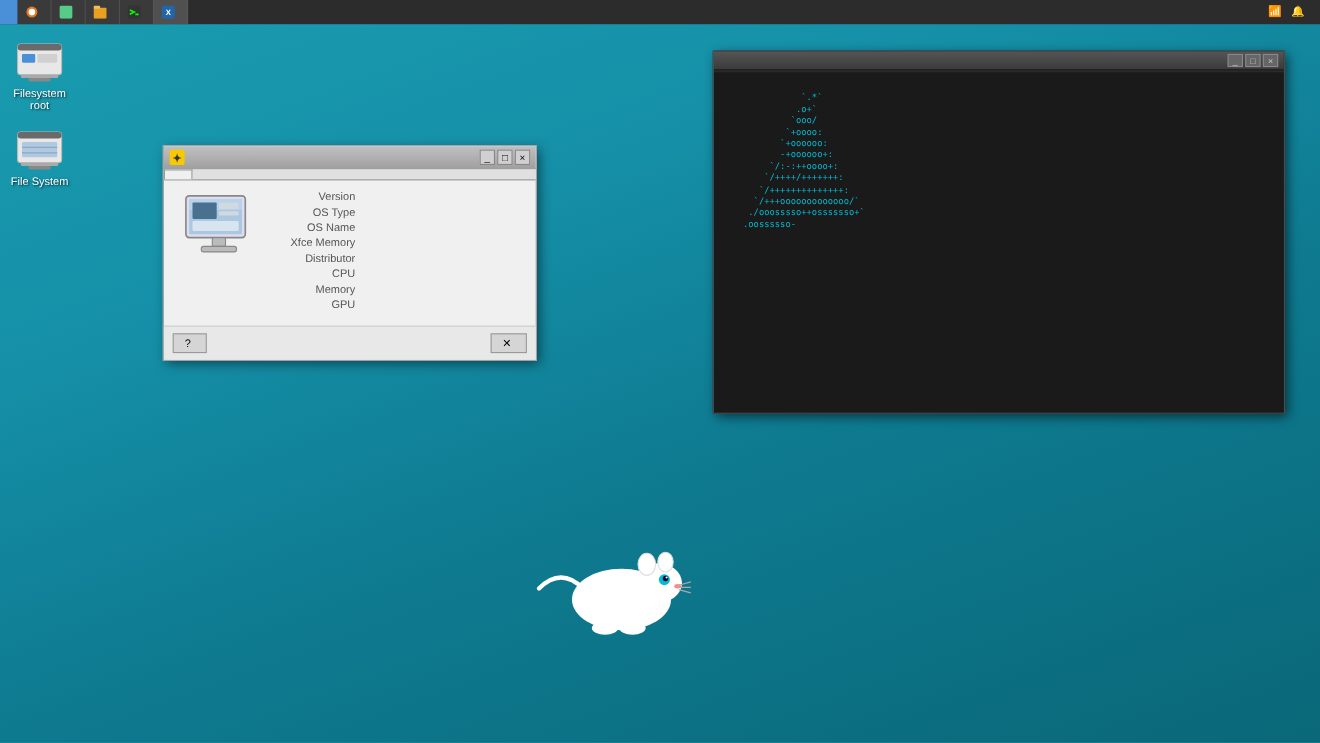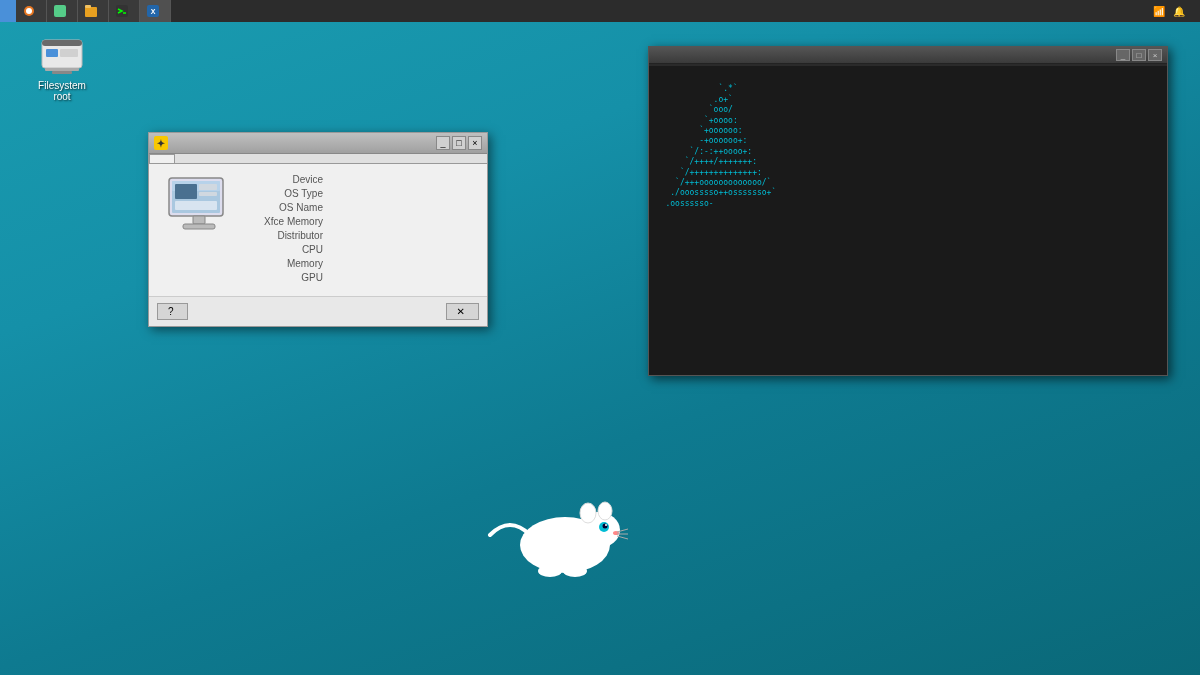--- a/index.html
+++ b/index.html
@@ -91,21 +91,21 @@
       padding: 0 6px;
       gap: 4px;
       font-size: 10px;
       color: #ccc;
     }
 
     
     .desktop-icons {
       position: absolute;
       top: 30px;
-      left: 26px;
+      left: 0;
       display: flex;
       flex-direction: column;
       gap: 8px;
       justify-content: space-between;
     }
 
     .desktop-icon {
       display: flex;
       flex-direction: column;
       align-items: center;
@@ -320,21 +320,21 @@
     }
 
     .terminal-body {
       flex: 1;
       display: flex;
       overflow: hidden;
       background: #1a1a1a;
     }
 
     .terminal-ascii {
-      padding: 4px 2px;
+      padding: 4px 12px;
       font-family: monospace;
       font-size: 9px;
       color: #00bcd4;
       line-height: 1.35;
       white-space: pre;
       width: 250px;
       flex-shrink: 0;
     }
   </style>
 </head>
@@ -407,20 +407,34 @@
           <rect x="2" y="8" width="40" height="28" rx="3" fill="#e8e8e8" stroke="#bbb" stroke-width="1"></rect>
           <rect x="2" y="8" width="40" height="6" rx="3" fill="#6a6a6a"></rect>
           <rect x="5" y="36" width="34" height="3" rx="1" fill="#aaa"></rect>
           <rect x="12" y="39" width="20" height="3" rx="1" fill="#888"></rect>
           <rect x="6" y="17" width="12" height="8" rx="1" fill="#4a90d9"></rect>
           <rect x="20" y="17" width="18" height="8" rx="1" fill="#d0d0d0"></rect>
         </svg>
       </div>
       <span class="icon-label">Filesystem<br>root</span>
     </div>
+    <div class="desktop-icon">
+      <div class="icon-img">
+        <svg width="44" height="44" viewBox="0 0 44 44">
+          <rect x="2" y="8" width="40" height="28" rx="3" fill="#e8e8e8" stroke="#bbb" stroke-width="1"></rect>
+          <rect x="2" y="8" width="40" height="6" rx="3" fill="#6a6a6a"></rect>
+          <rect x="5" y="36" width="34" height="3" rx="1" fill="#aaa"></rect>
+          <rect x="12" y="39" width="20" height="3" rx="1" fill="#888"></rect>
+          <rect x="6" y="17" width="32" height="14" rx="1" fill="#b0c8e0"></rect>
+          <line x1="6" y1="22" x2="38" y2="22" stroke="#8aaac0" stroke-width="1"></line>
+          <line x1="6" y1="27" x2="38" y2="27" stroke="#8aaac0" stroke-width="1"></line>
+        </svg>
+      </div>
+      <span class="icon-label">File System</span>
+    </div>
   </div>
 
   <div class="mascot">
     <svg width="150" height="100" viewBox="0 0 150 100">
 
       <path d="M10,50 Q30,30 50,50" stroke="white" stroke-width="4" fill="none" stroke-linecap="round"></path>
 
       <ellipse cx="85" cy="60" rx="45" ry="28" fill="white"></ellipse>
 
       <ellipse cx="118" cy="45" rx="22" ry="18" fill="white"></ellipse>
@@ -481,21 +495,21 @@
 
           <rect x="12" y="10" width="22" height="15" rx="1" fill="#4a7090"></rect>
           <rect x="36" y="10" width="18" height="6" rx="1" fill="#d0d8e0"></rect>
           <rect x="36" y="18" width="18" height="4" rx="1" fill="#d0d8e0"></rect>
           <rect x="12" y="27" width="42" height="9" rx="1" fill="#d8e4f0"></rect>
         </svg>
       </div>
 
       <div class="dialog-info-area">
         <div class="info-row">
-          <span class="info-label">Device</span>
+          <span class="info-label">Version</span>
           <span class="info-value"></span>
         </div>
         <div class="info-row">
           <span class="info-label">OS Type</span>
           <span class="info-value"></span>
         </div>
         <div class="info-row">
           <span class="info-label">OS Name</span>
           <span class="info-value"></span>
         </div>

